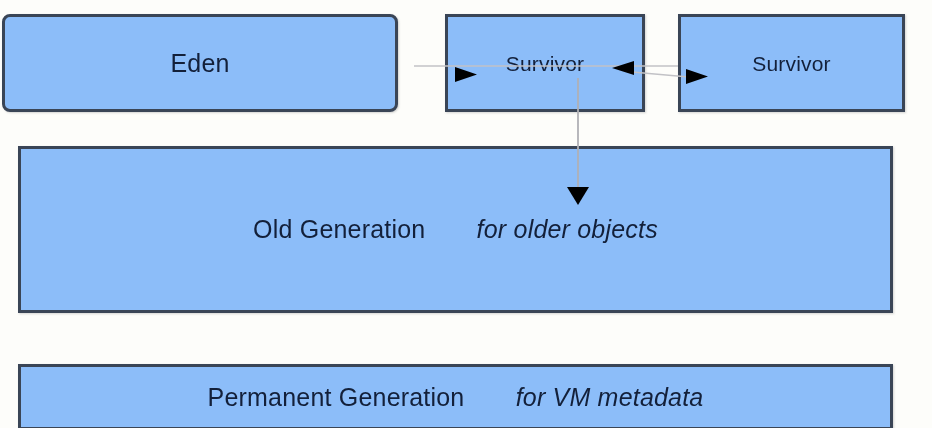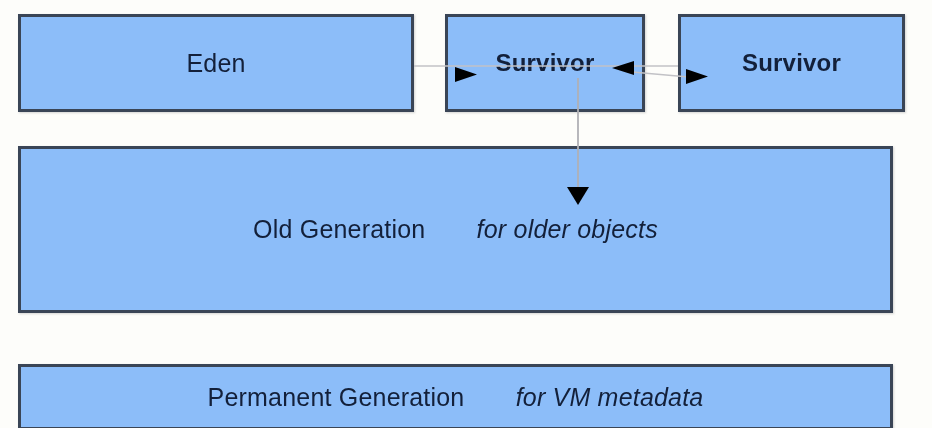--- a/index.html
+++ b/index.html
@@ -38,39 +38,38 @@
     white-space: nowrap;
     text-align: center;
     user-select: none;
   }
   .box-label .em {
     font-style: italic;
     margin-left: 44px;
   }
   
   #box-eden {
-    left: 18px;  top: 14px;  width: 396px;  height: 98px;
+    left: 2px;  top: 14px;  width: 396px;  height: 98px; border-radius: 8px;
   }
   #box-survivor-1 {
     left: 445px; top: 14px;  width: 200px;  height: 98px;
   }
   #box-survivor-2 {
     left: 678px; top: 14px;  width: 227px;  height: 98px;
   }
   #box-old-generation {
     left: 18px;  top: 146px; width: 875px;  height: 167px;
   }
   #box-permanent-generation {
     left: 18px;  top: 364px; width: 875px;  height: 66px;
   }
   
   #box-survivor-1 .box-label,
   #box-survivor-2 .box-label {
-    font-size: 24px;
-    font-weight: bold;
+    font-size: 21px;
   }
   
   #connectors {
     position: absolute;
     left: 0;
     top: 0;
     width: 932px;
     height: 428px;
     pointer-events: none;
   }

